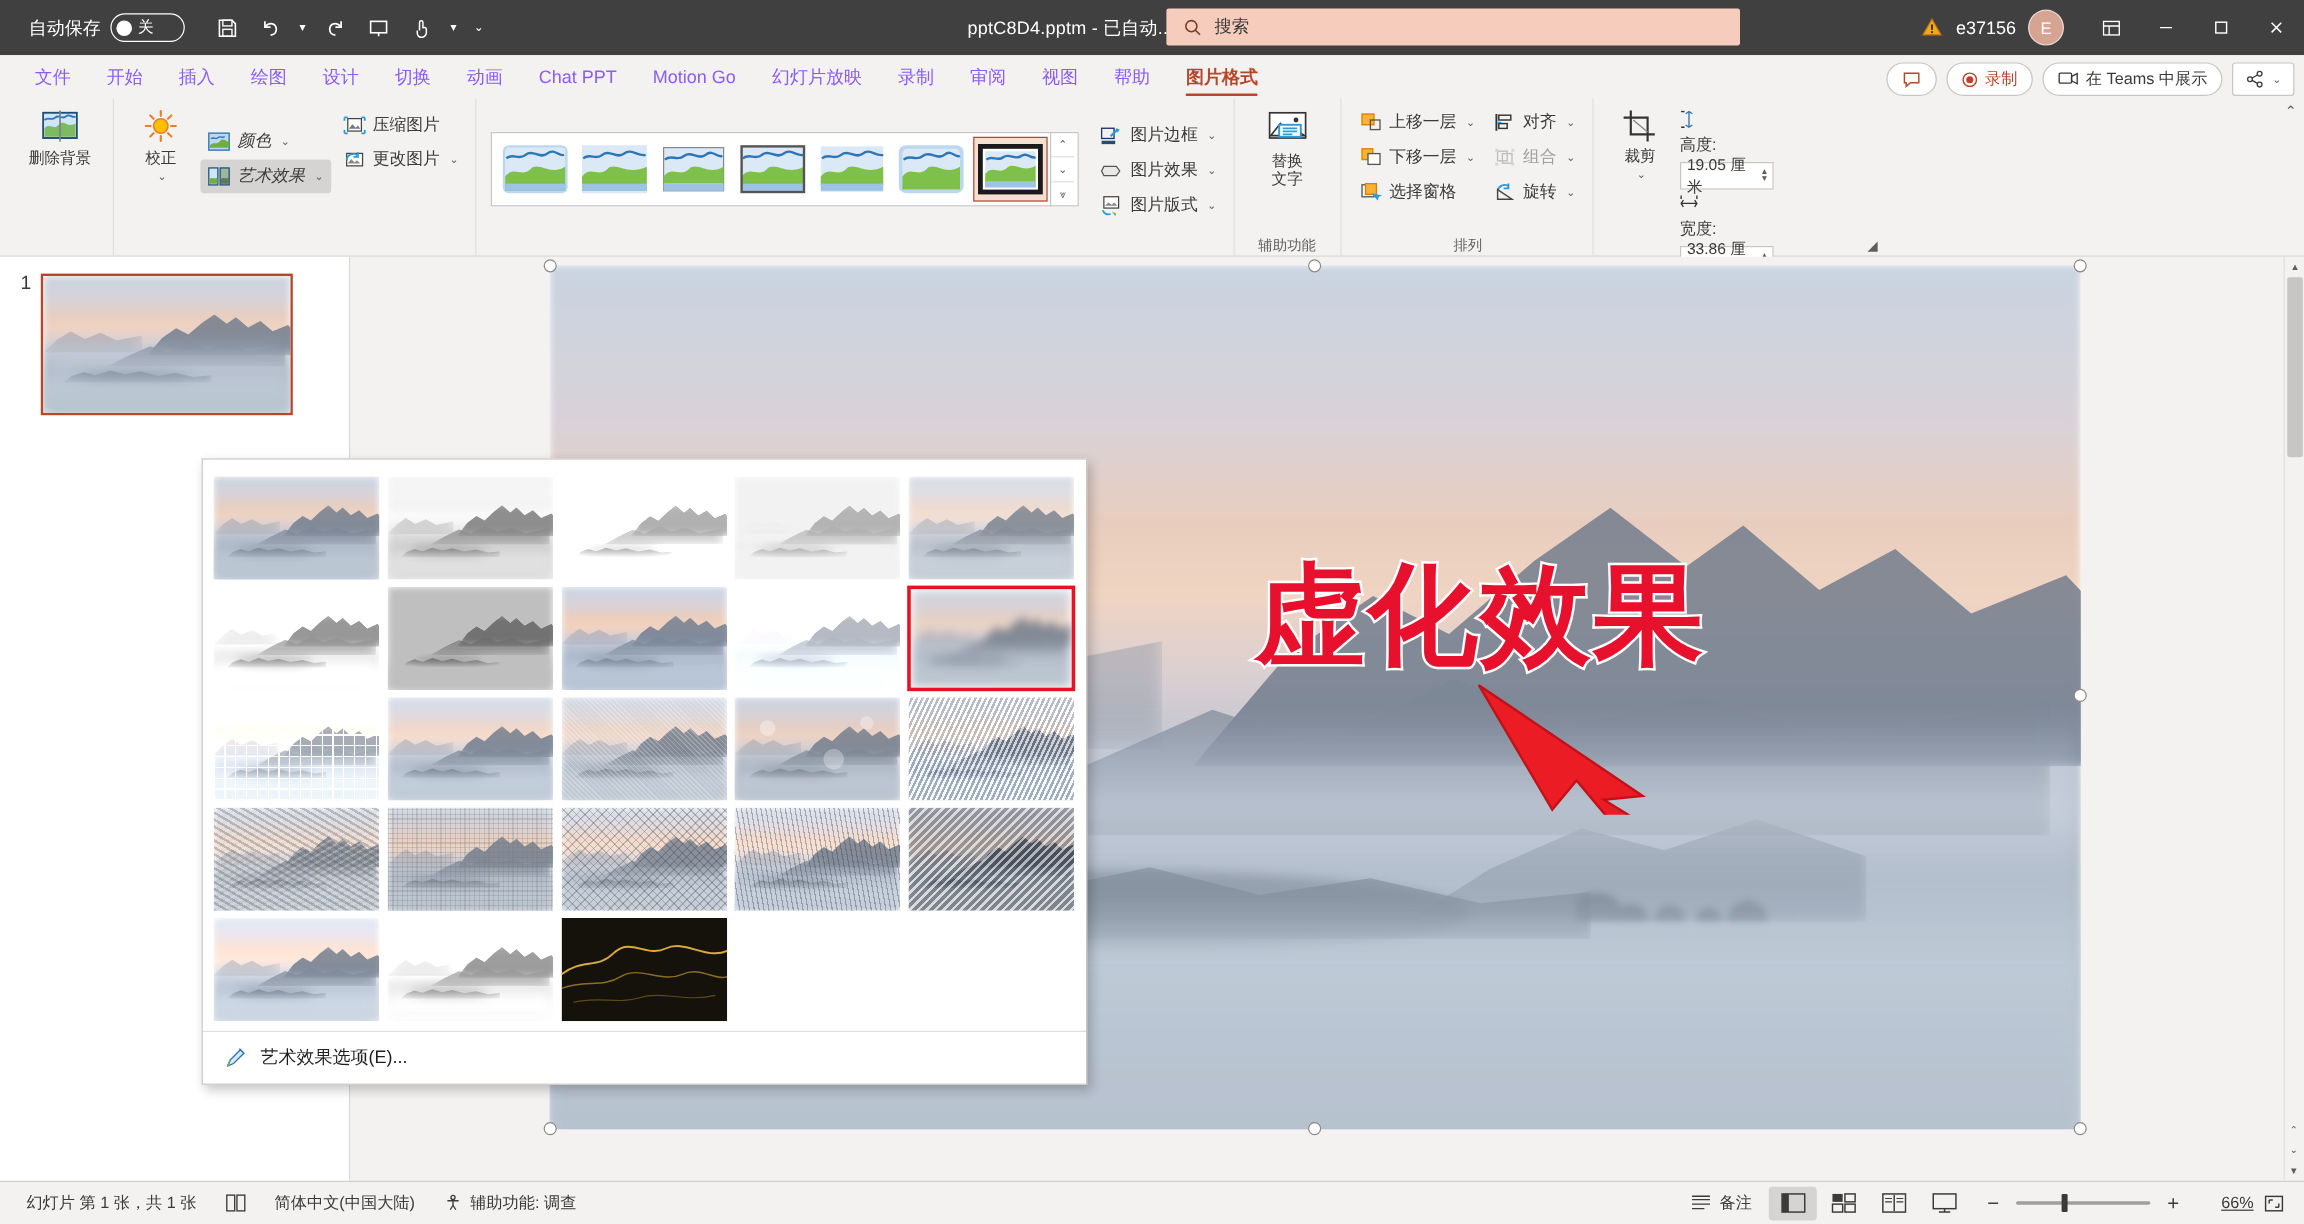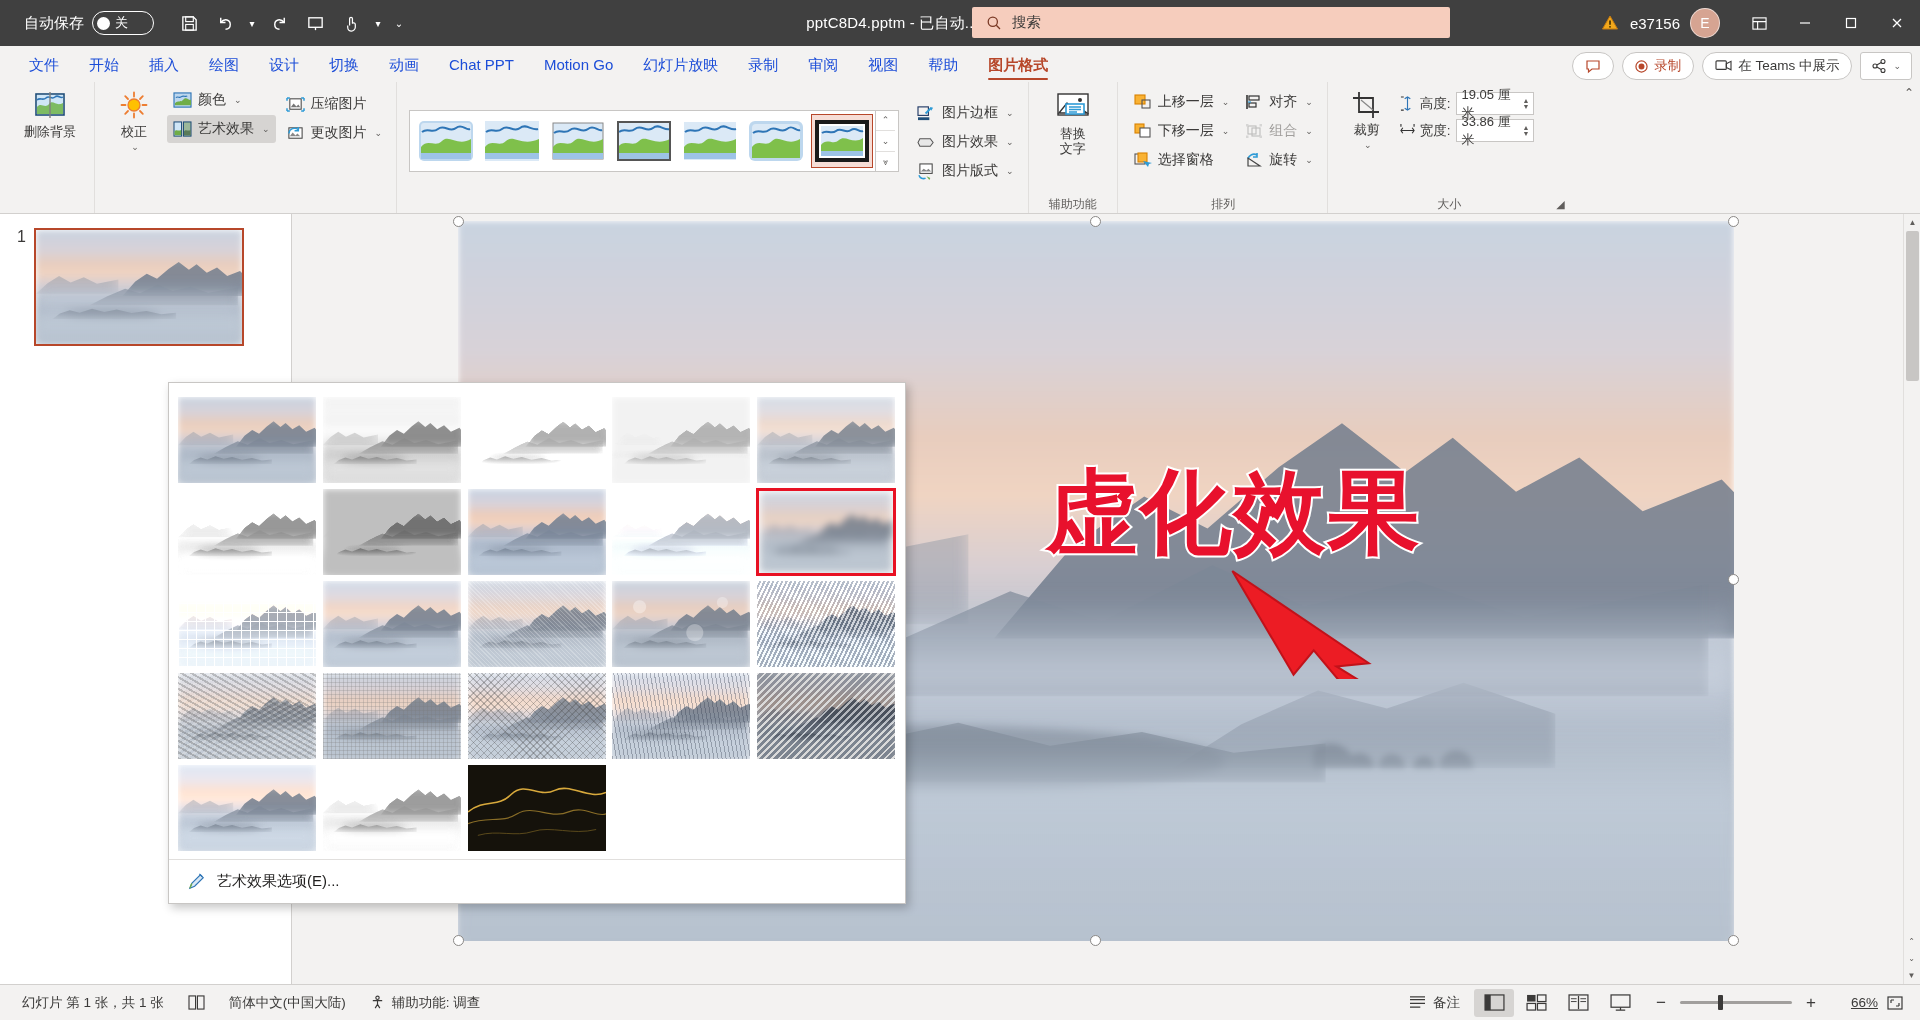--- a/index.html
+++ b/index.html
@@ -47,21 +47,21 @@
     border:1px solid rgba(255,255,255,.6); margin-right:16px;
   }
   .winbtn { width:46px; height:46px; display:flex; align-items:center; justify-content:center; cursor:pointer; }
 
   
   .tabstrip {
     height:36px; background:#f3f2f1; display:flex; align-items:flex-end;
     padding-left:14px; position:relative;
   }
   .tab {
-    padding:0 15px; height:34px; line-height:34px; font-size:15px; color:#1d4ed8;
+    padding:0 15px; height:34px; line-height:34px; font-size:15px; color:#8b5cf6;
     cursor:pointer; white-space:nowrap; border-radius:3px 3px 0 0;
   }
   .tab.active { color:#b7472a; font-weight:bold; }
   .tab.active::after {
     content:""; display:block; height:2px; background:#b7472a;
     margin-top:-4px; border-radius:1px;
   }
   .tabstrip-right { position:absolute; right:8px; bottom:2px; display:flex; align-items:center; gap:8px; }
   .pill {
     height:28px; border:1px solid #c8c6c4; border-radius:14px; background:#fff;
@@ -109,21 +109,21 @@
     width:62px; height:54px; margin:0 2px; cursor:pointer; position:relative;
     display:flex; align-items:center; justify-content:center;
   }
   .stylethumb.sel { border:1px solid #b7472a; background:#f6ddd6; }
   .galscroll { display:flex; flex-direction:column; border-left:1px solid #c8c6c4; height:62px; }
   .galscroll div {
     width:19px; flex:1; display:flex; align-items:center; justify-content:center;
     font-size:9px; color:#605e5c; cursor:pointer; border-bottom:1px solid #e1dfdd;
   }
 
-  .sizefield { display:flex; align-items:center; gap:5px; font-size:13.5px; color:#3b3a39; margin-bottom:4px; }
+  .sizefield { display:flex; gap:5px; font-size:13.5px; color:#3b3a39; margin-bottom:4px;flex-direction:column; }
   .sizeinput {
     width:78px; height:23px; border:1px solid #c8c6c4; background:#fff;
     display:flex; align-items:center; justify-content:space-between; padding:0 3px 0 5px;
     font-size:13px;
   }
   .spin { display:flex; flex-direction:column; line-height:6px; font-size:7px; color:#605e5c; }
   .dlglaunch {
     position:absolute; right:4px; bottom:2px; font-size:11px; color:#605e5c; cursor:pointer;
   }
   .ribbon-collapse {
@@ -449,21 +449,21 @@
         <svg width="32" height="30" viewBox="0 0 32 30">
           <circle cx="16" cy="14" r="6" fill="#ffc000" stroke="#ed7d31" stroke-width="1.3"></circle>
           <g stroke="#ed7d31" stroke-width="1.8" stroke-linecap="round">
             <path d="M16 1.5v4M16 22.5v4M3.5 14h4M24.5 14h4M7.2 5.2l2.8 2.8M22 20l2.8 2.8M24.8 5.2L22 8M10 20l-2.8 2.8"></path>
           </g>
         </svg>
         <span class="lbl">校正</span>
         <span class="caret">⌄</span>
       </div>
 
-      <div class="col" style="margin-top:0;">
+      <div class="col" style="margin-top:18px;font-style:italic;">
         <div class="smallbtn">
           <svg width="19" height="17" viewBox="0 0 20 18">
               <rect x="1" y="1" width="18" height="15" fill="#bdd7ee" stroke="#2e75b6" stroke-width="1.2"></rect>
               <path d="M2 12c3-4 6 0 9-4s6 2 8 0v6H2z" fill="#70ad47"></path>
               <path d="M3 6c2-2 4 1 6-1s4 1 6-1" fill="none" stroke="#2e75b6" stroke-width="1.2"></path>
             </svg>
           <span>颜色</span>
           <span class="caret">⌄</span>
         </div>
         <div class="smallbtn active">

